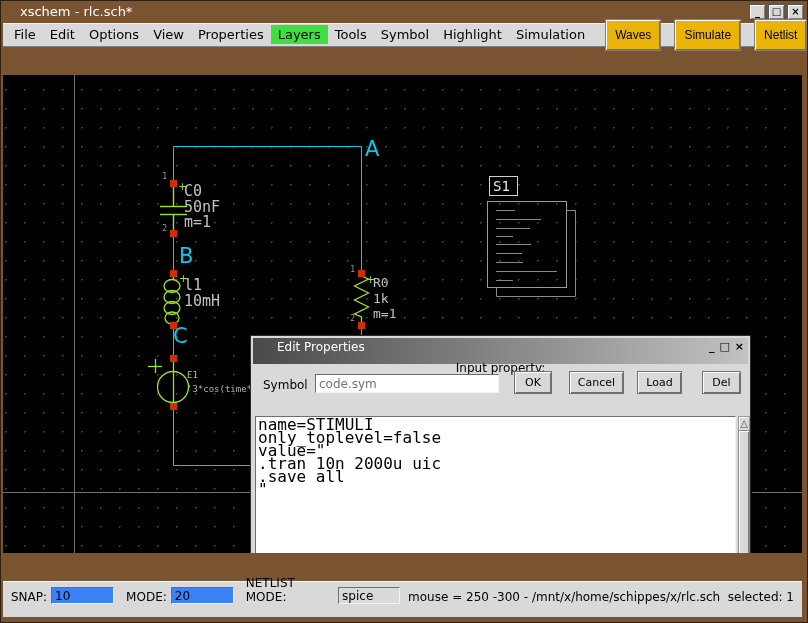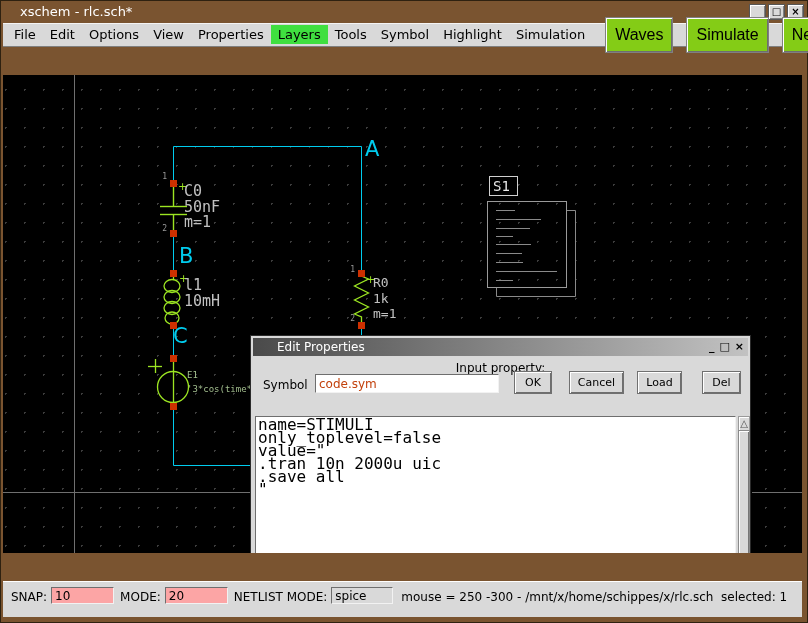--- a/index.html
+++ b/index.html
@@ -22,46 +22,46 @@
                 display:flex; flex-direction:column;gap:28px; }
 
   
   .menubar { height:24px; background:#d9d9d9; border-bottom:1px solid #7f7f7f;
              box-shadow: inset 0 1px 0 #f4f4f4;
              display:flex; align-items:center; font-size:13px; color:#000;
              padding:0 4px; }
   .menu-item { padding:2px 7px; white-space:nowrap; }
   .menu-item.hl { background:#3fdf3f; }
   .menu-spacer { flex:1; }
-  .menu-btn { background:#84cc16; border:1px solid #808080;
+  .menu-btn { background:#eab308; border:1px solid #808080;
               box-shadow: inset 1px 1px 0 #fff, inset -1px -1px 0 #6e6e6e;
-              font-size:16px; padding:8px 9px; margin-left:13px; white-space:nowrap; }
+              font-size:12px; padding:8px 9px; margin-left:13px; white-space:nowrap; }
 
   
   .canvas { position:relative; width:799px; height:548px; background:#000;
             background-image: radial-gradient(#3c3c3c 1px, transparent 1px);
             background-size:19px 19px; background-position:12px 5px;
             overflow:hidden; }
   .canvas svg { position:absolute; left:0; top:0; }
 
   
   .dlg { position:absolute; left:247px; top:260px; width:501px; height:254px;
          background:#d9d9d9; border:1px solid #2b2b2b;
          box-shadow: 1px 1px 0 #000; font-size:12px; color:#000; z-index:5; }
-  .dlg-title { position:absolute; left:2px; top:2px; width:495px; height:18px;
+  .dlg-title { position:absolute; left:2px; top:2px; width:495px; height:26px;
                background:linear-gradient(to right,#4a4a4a,#c2c2c2);
                color:#fff; line-height:18px; padding-left:24px; font-size:12px; }
   .dlg-controls { position:absolute; right:4px; top:0; height:18px; display:flex;
                   gap:5px; color:#000; font-weight:bold; font-size:11px;
                   align-items:center; }
   .dlg-sub { position:absolute; left:0; top:25px; width:100%; text-align:center; }
   .dlg-label { position:absolute; left:12px; top:42px; }
   .dlg-input { position:absolute; left:64px; top:38px; width:184px; height:19px;
                background:#fff; border:1px solid; border-color:#6e6e6e #f2f2f2 #f2f2f2 #6e6e6e;
-               font-family:"DejaVu Sans", sans-serif; font-size:12px; padding:0 3px; color:#c2410c; }
+               font-family:"DejaVu Sans", sans-serif; font-size:12px; padding:0 3px; color:#737373; }
   .dlg-btn { position:absolute; top:35px; height:23px; background:#d9d9d9;
              border:1px solid #707070; box-shadow: inset 1px 1px 0 #fff, inset -1px -1px 0 #6e6e6e;
              font-size:11px; text-align:center; font-family:"DejaVu Sans", sans-serif; }
   .chk-row { position:absolute; left:8px; top:63px; display:flex; align-items:center;
              font-size:11px; }
   .chk-box { width:11px; height:11px; background:#fff; border:1px solid;
              border-color:#6e6e6e #f2f2f2 #f2f2f2 #6e6e6e; margin-right:5px; }
   .chk-lab { margin-right:14px; }
   .dlg-text { position:absolute; left:4px; top:80px; width:481px; height:153px;
               background:#fff; border:1px solid; border-color:#6e6e6e #f2f2f2 #f2f2f2 #6e6e6e;
@@ -75,21 +75,21 @@
               border:1px solid #9a9a9a; box-shadow: inset 1px 1px 0 #fff; }
   .sb-thumb { position:absolute; background:#d9d9d9; border:1px solid #8a8a8a;
               box-shadow: inset 1px 1px 0 #fff, inset -1px -1px 0 #777; }
 
   
   .statusbar { height:36px; background:#d9d9d9; box-shadow: inset 0 1px 0 #fff;
                display:flex; align-items:flex-end; font-size:12px; color:#000;
                padding:13px 8px; }
   .sb-input { height:17px; border:1px solid; border-color:#6e6e6e #f2f2f2 #f2f2f2 #6e6e6e;
               font-size:12px; padding:0 3px; font-family:"DejaVu Sans", sans-serif; }
-  .green { background:#fca5a5; width:63px; margin:0 6px 0 4px; }
+  .green { background:#3b82f6; width:63px; margin:0 12px 0 4px; }
   .plain { background:#d9d9d9; width:62px; margin:0 6px 0 4px; }
   .info { white-space:pre; margin-left:2px; }
 </style>
 </head>
 <body>
 
 <div class="app">
 
   <div class="titlebar">
     <span>xschem - rlc.sch*</span>

